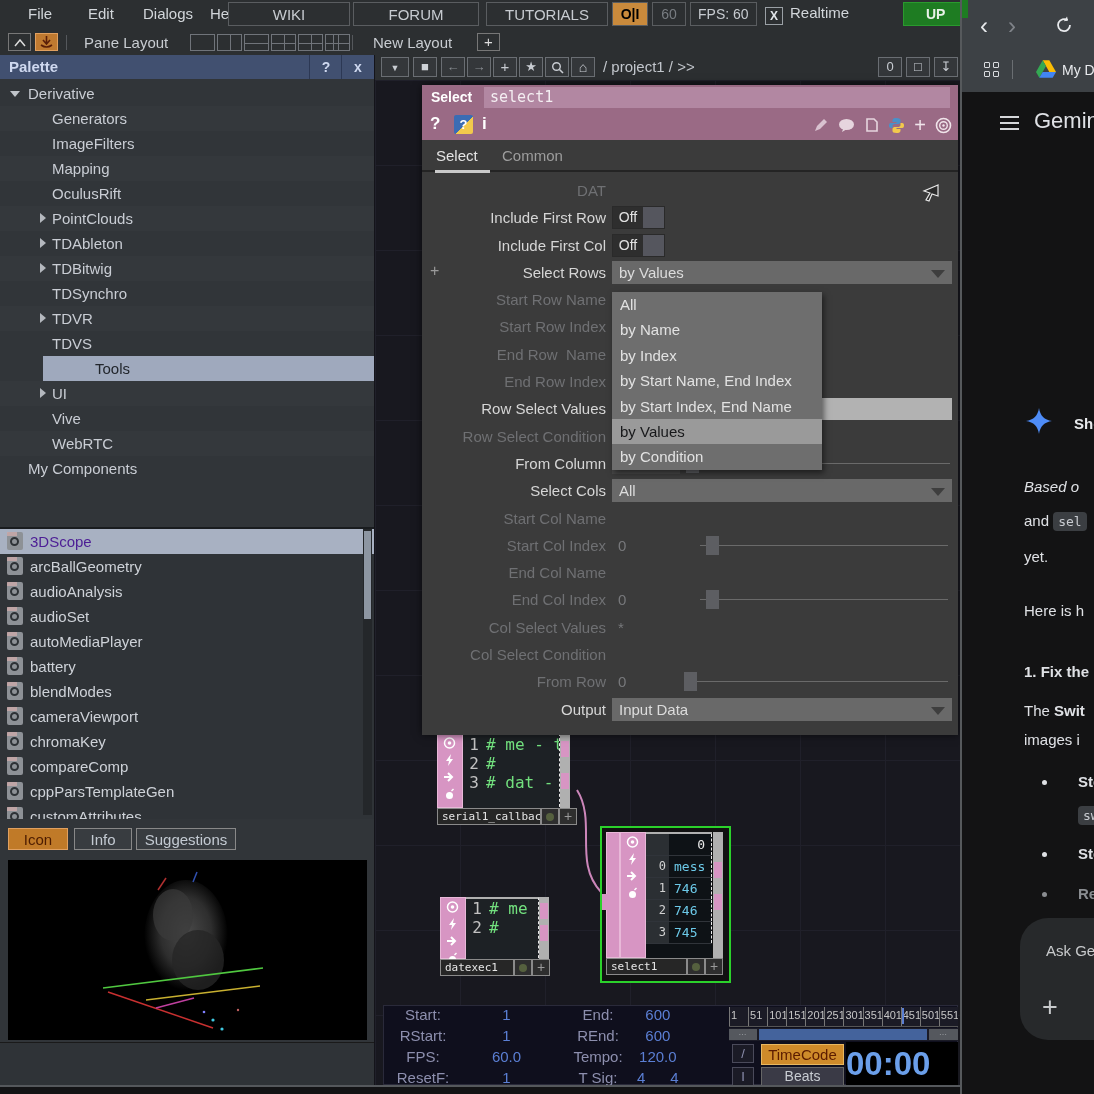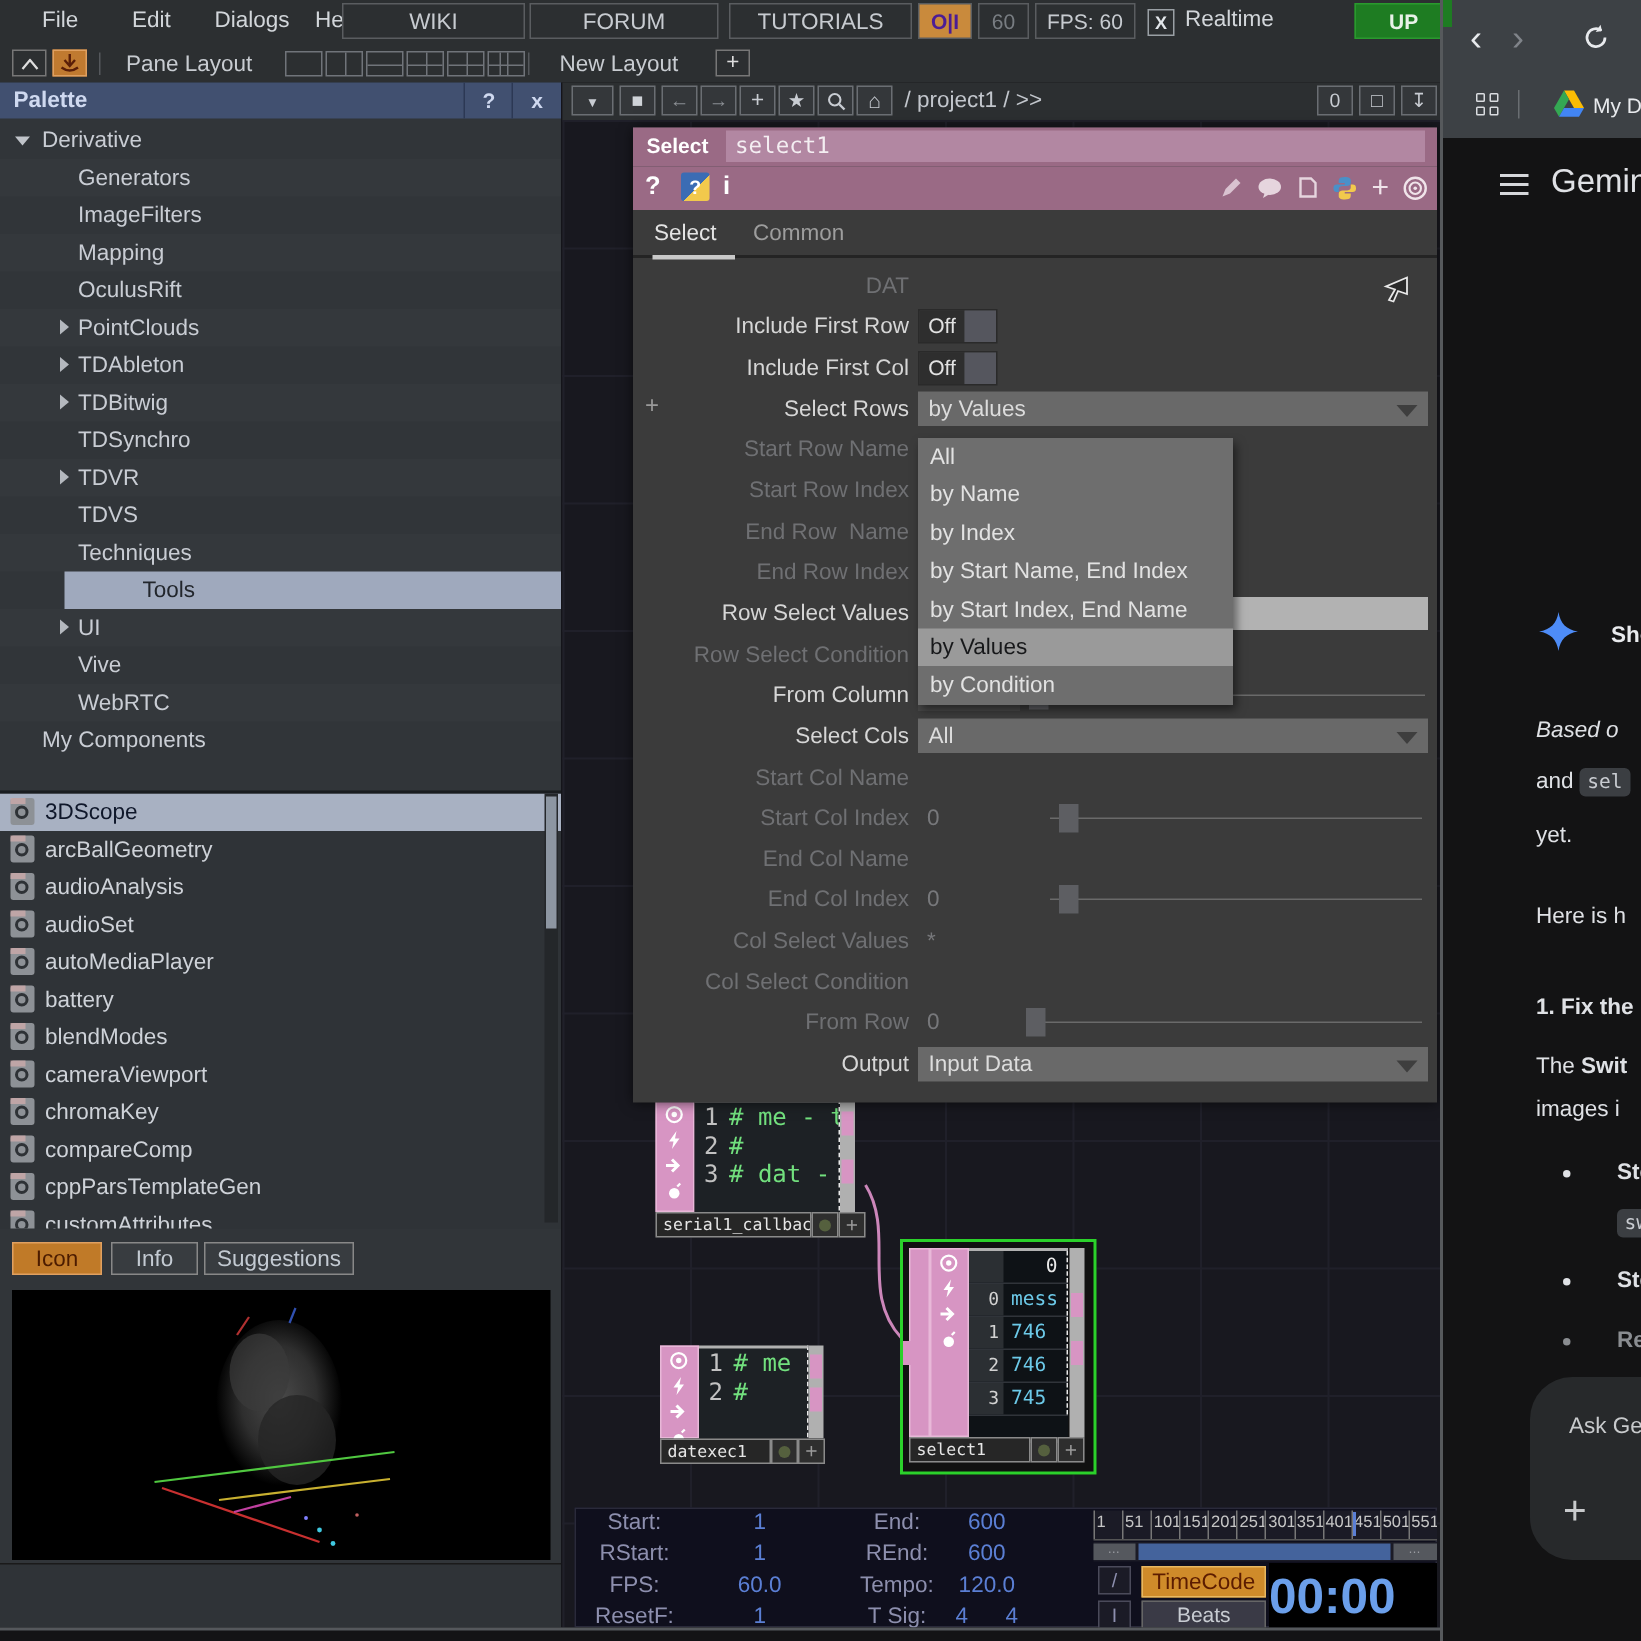--- a/index.html
+++ b/index.html
@@ -7,21 +7,21 @@
        font-family:"Liberation Sans",sans-serif;color:#ccc;font-size:14px;}
   .abs{position:absolute;}
 
   
   #menubar{position:absolute;left:0;top:0;width:1094px;height:30px;background:#2c2f31;border-bottom:1px solid #1a1a1a;}
   .menu-item{position:absolute;top:5px;color:#d2d6da;font-size:15px;cursor:default;}
   .menu-tab{position:absolute;top:2px;height:24px;line-height:24px;text-align:center;
             border:1px solid #5a5d60;color:#c7cbd0;font-size:15px;background:#2c2f31;box-sizing:border-box;}
   .mb-box{position:absolute;top:2px;height:24px;line-height:22px;text-align:center;border:1px solid #5a5d60;
           box-sizing:border-box;font-size:14px;}
-  #mb-oi{background:#c98a3c;color:#4c1d95;font-weight:bold;}
+  #mb-oi{background:#c98a3c;color:#000000;font-weight:bold;}
   #mb-cap{color:#787d82;}
   #mb-fps{color:#c7cbd0;text-align:left;padding-left:7px;}
   #mb-realtime{position:absolute;top:4px;color:#d2d6da;font-size:15px;}
   #mb-realtime .chk{display:inline-block;width:16px;height:16px;border:1px solid #9aa0a5;text-align:center;
                     line-height:16px;font-size:12px;color:#e2e6ea;margin-right:7px;vertical-align:-2px;font-weight:bold;}
   #mb-up{background:#1e7c22;color:#e8f2e8;font-weight:bold;border:1px solid #2a9a2e;line-height:22px;padding-left:22px;}
 
   
   #toolbar2{position:absolute;left:0;top:30px;width:960px;height:25px;background:#2c2f31;border-bottom:1px solid #1a1a1a;}
   .t2-box{position:absolute;top:3px;width:23px;height:18px;border:1px solid #777;box-sizing:border-box;text-align:center;color:#ddd;}
@@ -39,21 +39,21 @@
   #pal-title{position:absolute;left:9px;top:3px;font-weight:bold;color:#cfd9f0;font-size:15px;}
   .pal-hbtn{position:absolute;top:0;width:32px;height:24px;border-left:1px solid #2c3854;text-align:center;line-height:24px;color:#cfd9f0;font-weight:bold;}
   #tree{position:absolute;left:0;top:26px;width:100%;}
   .tree-row{height:25px;line-height:25px;color:#c9cdd4;font-size:15px;position:relative;white-space:nowrap;}
   .tree-row.alt{background:#34383c;}
   .tree-row.sel{background:#9fa9bd;color:#22262c;margin-left:43px;}
   .tri-down{position:absolute;top:10px;width:0;height:0;border-left:5px solid transparent;border-right:5px solid transparent;border-top:6px solid #c0c4ca;}
   .tri-right{position:absolute;top:7px;width:0;height:0;border-top:5px solid transparent;border-bottom:5px solid transparent;border-left:6px solid #b4b8be;}
   #complist{position:absolute;left:0;top:472px;width:100%;height:290px;border-top:2px solid #191c1f;overflow:hidden;background:#2f3337;}
   .comp-row{height:25px;line-height:25px;color:#ced2d8;font-size:15px;position:relative;white-space:nowrap;}
-  .comp-row.sel{background:#a8b1c2;color:#0f172a;}
+  .comp-row.sel{background:#a8b1c2;color:#4c1d95;}
   .comp-icon{position:absolute;left:7px;top:3px;width:16px;height:18px;background:#8d9196;border-radius:2px;}
   .comp-icon:before{content:"";position:absolute;left:3px;top:5px;width:9px;height:9px;border:2px solid #2e3236;border-radius:50%;box-sizing:border-box;}
   .comp-icon:after{content:"";position:absolute;left:0;top:0;width:10px;height:4px;background:#caa;opacity:.8;}
   .comp-label{margin-left:30px;}
   #comp-scroll{position:absolute;right:2px;top:474px;width:9px;height:286px;background:#24272a;}
   #comp-thumb{position:absolute;left:1px;top:2px;width:7px;height:88px;background:#8d96a2;}
   #pal-tabs{position:absolute;left:0;top:770px;width:100%;height:32px;}
   .pal-tab{position:absolute;top:3px;height:22px;line-height:22px;text-align:center;border:1px solid #888;color:#c3cad2;font-size:15px;background:#383c40;box-sizing:border-box;}
   .pal-tab.active{background:#c07a28;color:#4c1c00;border-color:#e0a060;}
   #preview{position:absolute;left:8px;top:805px;width:359px;height:180px;background:#000;}
@@ -245,21 +245,20 @@
         <div class="tree-row alt"><span style="margin-left: 52px;">Generators</span></div>
         <div class="tree-row"><span style="margin-left: 52px;">ImageFilters</span></div>
         <div class="tree-row alt"><span style="margin-left: 52px;">Mapping</span></div>
         <div class="tree-row"><span style="margin-left: 52px;">OculusRift</span></div>
         <div class="tree-row alt"><div class="tri-right" style="left: 40px;"></div><span style="margin-left: 52px;">PointClouds</span></div>
         <div class="tree-row"><div class="tri-right" style="left: 40px;"></div><span style="margin-left: 52px;">TDAbleton</span></div>
         <div class="tree-row alt"><div class="tri-right" style="left: 40px;"></div><span style="margin-left: 52px;">TDBitwig</span></div>
         <div class="tree-row"><span style="margin-left: 52px;">TDSynchro</span></div>
         <div class="tree-row alt"><div class="tri-right" style="left: 40px;"></div><span style="margin-left: 52px;">TDVR</span></div>
         <div class="tree-row"><span style="margin-left: 52px;">TDVS</span></div>
-        <div class="tree-row alt"><span style="margin-left: 52px;">Techniques</span></div>
         <div class="tree-row sel"><span style="margin-left: 52px;">Tools</span></div>
         <div class="tree-row alt"><div class="tri-right" style="left: 40px;"></div><span style="margin-left: 52px;">UI</span></div>
         <div class="tree-row"><span style="margin-left: 52px;">Vive</span></div>
         <div class="tree-row alt"><span style="margin-left: 52px;">WebRTC</span></div>
         <div class="tree-row"><span style="margin-left: 28px;">My Components</span></div>
       </div>
     <div id="complist">
         <div class="comp-row sel"><div class="comp-icon"></div><span class="comp-label">3DScope</span></div>
         <div class="comp-row"><div class="comp-icon"></div><span class="comp-label">arcBallGeometry</span></div>
         <div class="comp-row"><div class="comp-icon"></div><span class="comp-label">audioAnalysis</span></div>

